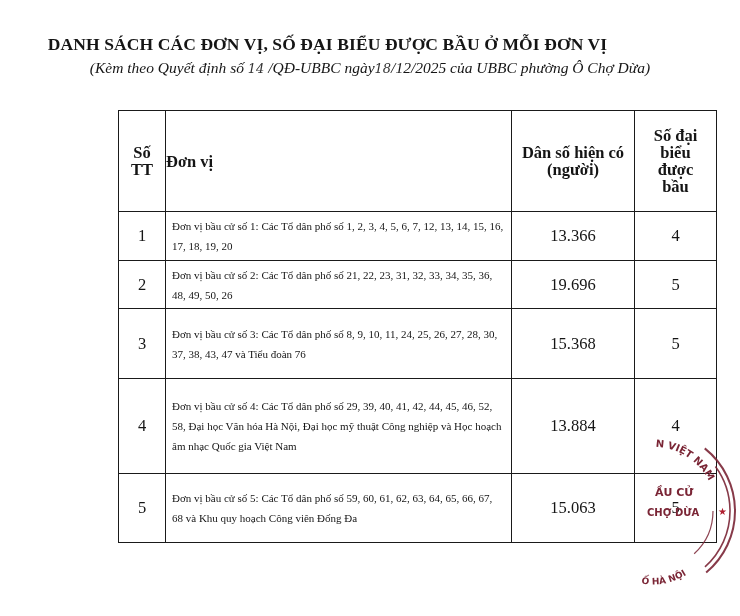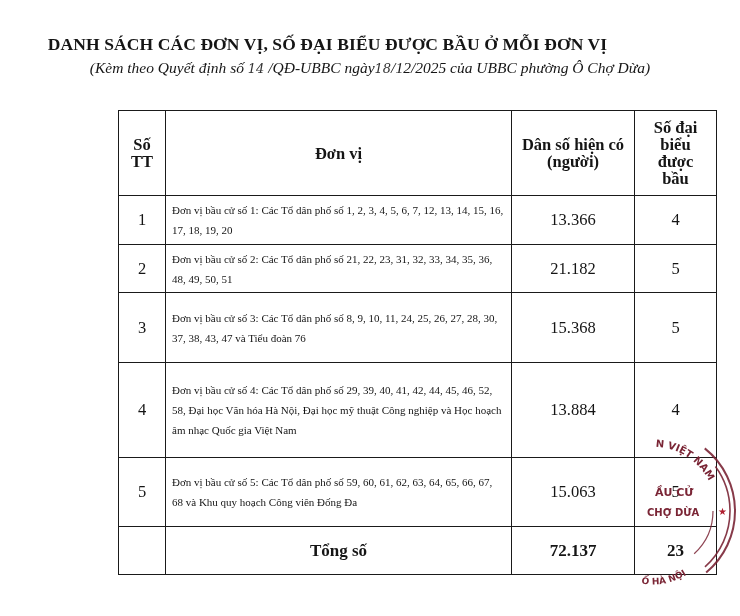--- a/index.html
+++ b/index.html
@@ -14,21 +14,21 @@
     .subtitle {
       position: absolute; left: 0; top: 59px; width: 740px; text-align: center;
       font-style: italic; font-size: 15.5px; box-sizing: border-box;
     }
     .hand { font-family: "DejaVu Serif", serif; font-style: italic; font-size: 13px; color: #333; }
     table {
       position: absolute; left: 118px; top: 110px; border-collapse: collapse;
       font-size: 16.5px; line-height: 20px;
     }
     td, th { border: 1.3px solid #1a1a1a; padding: 0; }
-    th { font-weight: bold; text-align: center; vertical-align: middle; line-height: 17px; }
+    th { font-weight: bold; text-align: left; vertical-align: middle; line-height: 17px; }
     .c1 { width: 46px; text-align: center; }
     .c2 { width: 333px; }
     .c3 { width: 122px; text-align: center; }
     .c4 { width: 81px; text-align: center; }
     td.desc { padding: 2px 6px 2px 6px; text-align: left; font-size: 11px; }
     td.num { vertical-align: middle; }
     tr.total td { font-weight: bold; font-size: 17px; }
     .stamp {
       position: absolute; left: 575px; top: 430px; width: 162px; height: 162px;
       pointer-events: none;
@@ -46,58 +46,52 @@
   <tbody>
       <tr style="height:73px;">
     <th class="c1">
           <div style="width:30px;margin:8px auto;">Số TT</div>
         </th>
     <th class="c2">Đơn vị</th>
     <th class="c3">
           <div style="width:110px;margin:14px auto;">Dân số hiện có (người)</div>
         </th>
     <th class="c4">
-          <div style="width:60px;margin:8px auto;">Số đại biểu được bầu</div>
+          <div style="width:60px;margin:16px auto;">Số đại biểu được bầu</div>
         </th>
   </tr>
   <tr style="height:49px;">
     <td class="c1 num">1</td>
     <td class="c2 desc">Đơn vị bầu cử số 1: Các Tổ dân phố số 1, 2, 3, 4, 5, 6, 7, 12, 13, 14, 15, 16, 17, 18, 19, 20</td>
     <td class="c3 num">13.366</td>
     <td class="c4 num">4</td>
   </tr>
   <tr style="height:48px;">
     <td class="c1 num">2</td>
-    <td class="c2 desc">Đơn vị bầu cử số 2: Các Tổ dân phố số 21, 22, 23, 31, 32, 33, 34, 35, 36, 48, 49, 50, 51</td>
-    <td class="c3 num">21.182</td>
+    <td class="c2 desc">Đơn vị bầu cử số 2: Các Tổ dân phố số 21, 22, 23, 31, 32, 33, 34, 35, 36, 48, 49, 50, 26</td>
+    <td class="c3 num">19.696</td>
     <td class="c4 num">5</td>
   </tr>
   <tr style="height:70px;">
     <td class="c1 num">3</td>
     <td class="c2 desc">Đơn vị bầu cử số 3: Các Tổ dân phố số 8, 9, 10, 11, 24, 25, 26, 27, 28, 30, 37, 38, 43, 47 và Tiểu đoàn 76</td>
     <td class="c3 num">15.368</td>
     <td class="c4 num">5</td>
   </tr>
   <tr style="height:95px;">
     <td class="c1 num">4</td>
     <td class="c2 desc">Đơn vị bầu cử số 4: Các Tổ dân phố số 29, 39, 40, 41, 42, 44, 45, 46, 52, 58, Đại học Văn hóa Hà Nội, Đại học mỹ thuật Công nghiệp và Học hoạch âm nhạc Quốc gia Việt Nam</td>
     <td class="c3 num">13.884</td>
     <td class="c4 num">4</td>
   </tr>
   <tr style="height:69px;">
     <td class="c1 num">5</td>
     <td class="c2 desc">Đơn vị bầu cử số 5: Các Tổ dân phố số 59, 60, 61, 62, 63, 64, 65, 66, 67, 68 và Khu quy hoạch Công viên Đống Đa</td>
     <td class="c3 num">15.063</td>
     <td class="c4 num">5</td>
-  </tr>
-  <tr class="total" style="height:48px;">
-    <td class="c1"></td>
-    <td class="c2" style="text-align:center;">Tổng số</td>
-    <td class="c3 num">72.137</td>
-    <td class="c4 num">23</td>
   </tr>
 </tbody>
   </table>
 
 <svg class="stamp" viewBox="0 0 162 162" xmlns="http://www.w3.org/2000/svg">
   <defs>
     <path id="arcTop" d="M 40 30 A 62 62 0 0 1 140 85" fill="none"></path>
     <path id="arcBot" d="M 55 150 A 62 62 0 0 0 140 95" fill="none"></path>
   </defs>
   <circle cx="80" cy="81" r="80" fill="none" stroke="#7a2535" stroke-width="2" stroke-dasharray="140 360" stroke-dashoffset="70" opacity="0.9"></circle>

